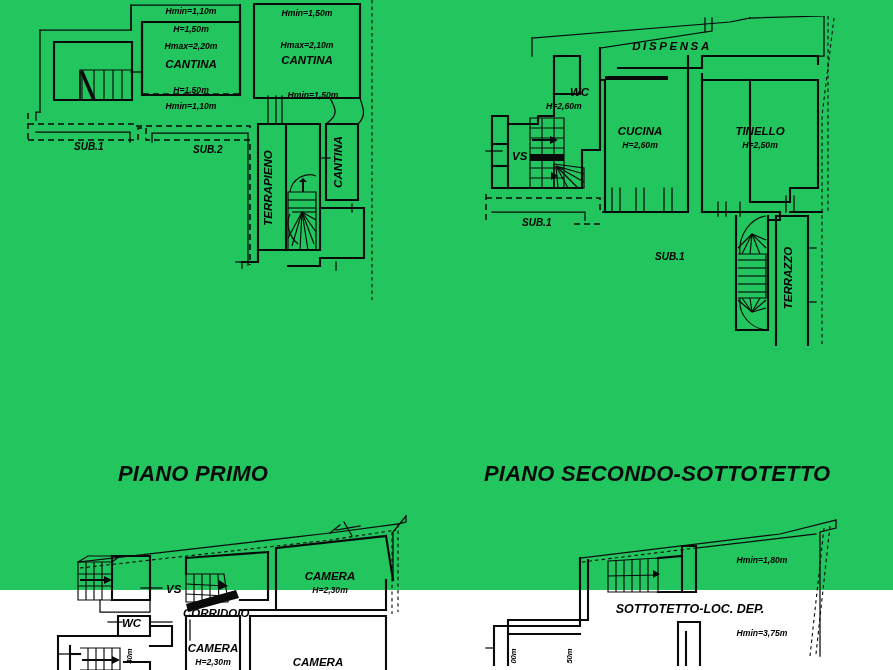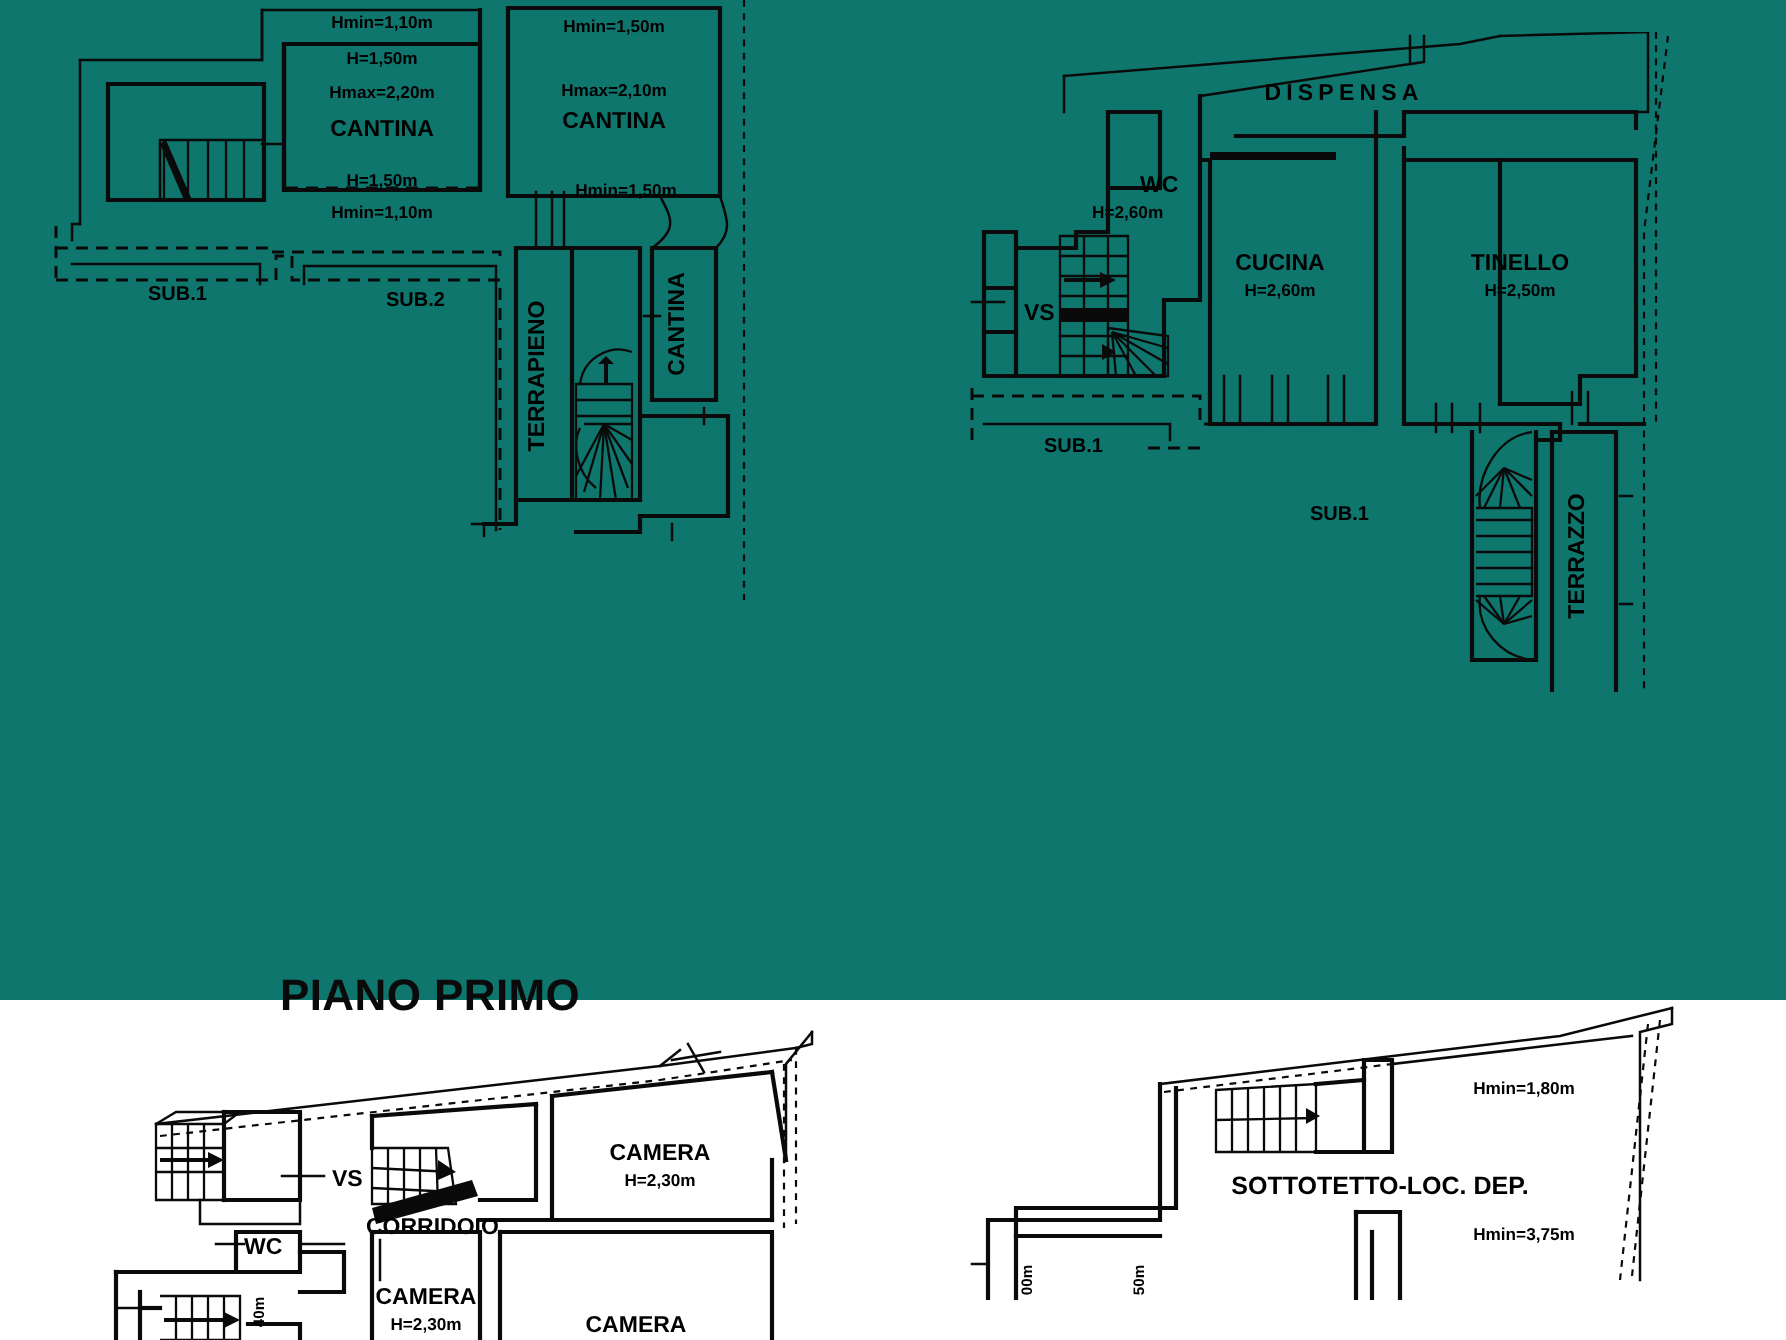--- a/index.html
+++ b/index.html
@@ -2,36 +2,36 @@
 <html><head>
 <meta charset="utf-8">
 <title>Planimetria</title>
 <style>
   html,body{margin:0;padding:0;background:#ffffff;}
   body{
     width:893px;height:670px;overflow:hidden;position:relative;
     font-family:"Liberation Sans","DejaVu Sans",sans-serif;
     color:#000;
   }
-  .sheet{position:absolute;left:0;top:0;width:893px;height:500px;background:#0f766e;}
+  .sheet{position:absolute;left:0;top:0;width:893px;height:590px;background:#22c55e;font-style:italic;}
   .quad{position:absolute;}
   .q-tl{left:0;top:0;width:450px;height:300px;}
   .q-tr{left:450px;top:16px;width:443px;height:330px;}
   .q-bl{left:0;top:440px;width:450px;height:230px;}
-  .q-br{left:450px;top:420px;width:443px;height:230px;}
+  .q-br{left:450px;top:436px;width:443px;height:230px;}
 
   .plan-title{
     position:absolute;
     font-weight:bold;
     letter-spacing:.2px;
     white-space:nowrap;
     font-size:22px;
     color:#0a0a0a;
   }
-  #title-primo{left:140px;top:461px;margin-top:24px;}
+  #title-primo{left:118px;top:461px;}
   #title-secondo{left:484px;top:461px;}
 
   svg{display:block;}
   .lbl{
     font-family:"Liberation Sans","DejaVu Sans",sans-serif;
     fill:#000;
     font-weight:bold;
   }
   .lbl-room{font-size:11.5px;}
   .lbl-room-lg{font-size:12.5px;}
@@ -257,20 +257,21 @@
       </g>
       <path class="wall" d="M326 200 L358 200 L358 330"></path>
       <path class="wall" d="M326 200 L326 330"></path>
       <text class="lbl lbl-room" x="342" y="262" text-anchor="middle" transform="rotate(-90 342 262)">TERRAZZO</text>
       <path class="wall-thin" d="M360 232 L366 232"></path>
       <path class="wall-thin" d="M360 286 L366 286"></path>
     </svg>
   </div>
 
   <div class="plan-title" id="title-primo">PIANO PRIMO</div>
+  <div class="plan-title" id="title-secondo">PIANO SECONDO-SOTTOTETTO</div>
 
   <div class="quad q-bl">
     <svg width="450" height="230" viewBox="0 0 450 230">
 
       <path class="wall-thin" d="M78 122 L330 93 L398 84"></path>
       <path class="dash-fine" d="M80 128 L330 100 L396 90"></path>
       <path class="wall-thin" d="M398 84 L406 82 L406 76"></path>
       <path class="wall-thin" d="M330 93 L340 85"></path>
       <path class="wall-thin" d="M344 82 L352 96"></path>
       <path class="wall-thin" d="M336 90 L360 86"></path>

